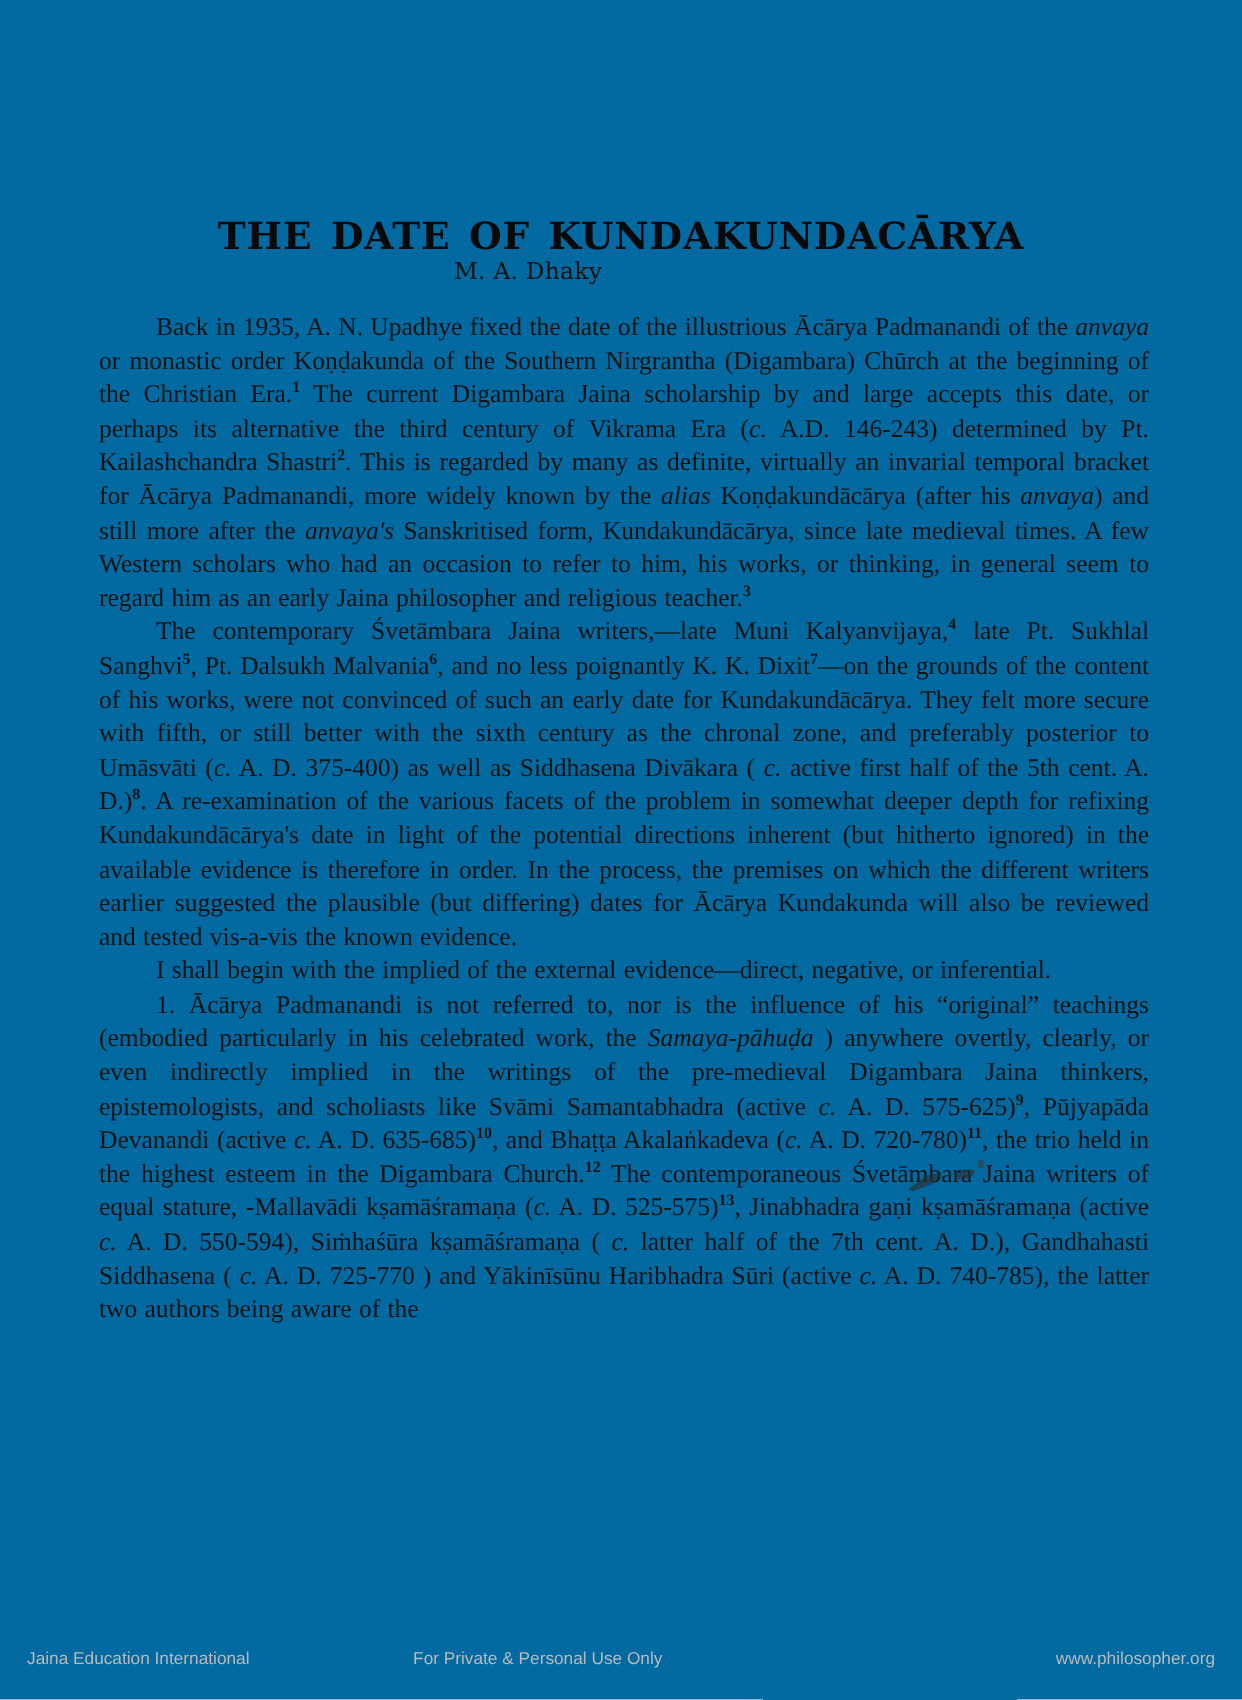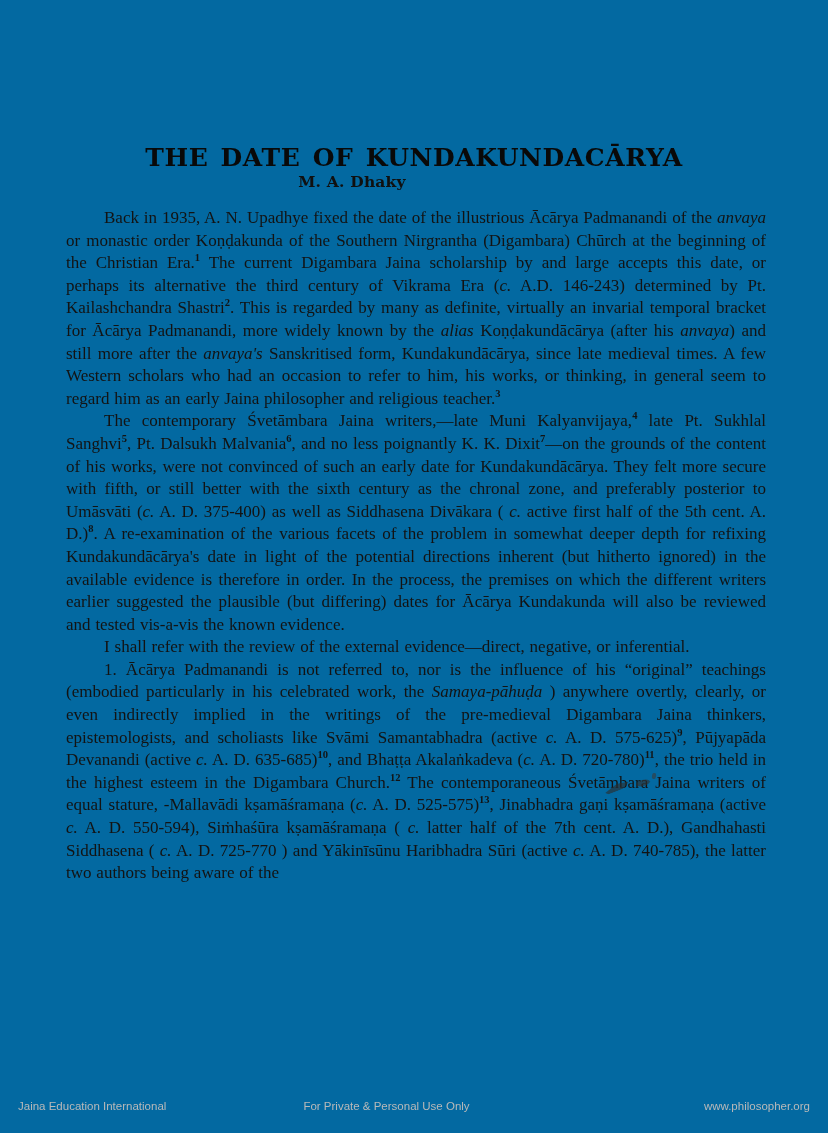--- a/index.html
+++ b/index.html
@@ -32,21 +32,21 @@
     color: #090909;
     word-spacing: 3px;
   }
   .byline {
     position: absolute;
     top: 172px;
     left: 0;
     width: 704px;
     text-align: center;
     font-family: "DejaVu Serif", "Liberation Serif", serif;
-    font-weight: bold;
+    font-weight: normal;
     font-size: 15.5px;
     letter-spacing: 0.2px;
     color: #101010;
   }
 
   
   .column {
     position: absolute;
     top: 207px;
     left: 66px;
@@ -105,38 +105,38 @@
     position: absolute;
     left: 0;
     top: 1100px;
     width: 828px;
     height: 20px;
     font-family: "Liberation Sans", "DejaVu Sans", sans-serif;
     font-size: 11.5px;
     color: #b9b9b9;
   }
   .footer-left   { position: absolute; left: 18px;  top: 0; }
-  .footer-center { position: absolute; left: 0; top: 0; width: 717px; text-align: center; padding-left: 28px; }
+  .footer-center { position: absolute; left: 0; top: 0; width: 717px; text-align: center; }
   .footer-right  { position: absolute; right: 18px; top: 0; }
 </style>
 </head>
 <body>
 
 <div class="page">
 
   <h1 class="title">THE DATE OF KUNDAKUNDACĀRYA</h1>
   <div class="byline">M. A. Dhaky</div>
 
   <div class="column">
 
     <p class="para"><span>Back in 1935, A. N. Upadhye fixed  the date of the  illustrious Ācārya  Padmanandi of the </span><i>anvaya</i><span> or  monastic  order  Koṇḍakunda  of  the  Southern  Nirgrantha (Digambara) Chūrch at the beginning of the Christian  Era.</span><sup>1</sup><span> The current  Digambara Jaina scholarship by and large accepts this date,  or perhaps its  alternative the  third century of Vikrama Era (</span><i>c.</i><span> A.D.  146-243) determined by Pt. Kailashchandra Shastri</span><sup>2</sup><span>. This is regarded by many as definite, virtually an invarial temporal bracket for Ācārya Padmanandi, more  widely known  by the </span><i>alias</i><span>  Koṇḍakundācārya  (after his </span><i>anvaya</i><span>) and still more after  the  </span><i>anvaya's</i><span>  Sanskritised  form,  Kundakundācārya,  since  late medieval times. A  few Western  scholars who had an  occasion to  refer  to him,  his works, or thinking, in general seem to  regard him as an  early Jaina philosopher and religious teacher.</span><sup>3</sup></p>
 
     <p class="para"><span>The contemporary Śvetāmbara Jaina writers,—late Muni Kalyanvijaya,</span><sup>4</sup><span> late Pt. Sukhlal Sanghvi</span><sup>5</sup><span>, Pt.  Dalsukh  Malvania</span><sup>6</sup><span>, and no  less poignantly K. K. Dixit</span><sup>7</sup><span>—on the grounds of the  content of his works,  were not  convinced of  such an early date for Kundakundācārya. They felt more secure with fifth,  or still  better with the sixth century as the chronal zone, and preferably posterior to Umāsvāti (</span><i>c.</i><span> A. D.  375-400) as well as  Siddhasena  Divākara ( </span><i>c.</i><span> active  first  half  of the 5th cent.  A. D.)</span><sup>8</sup><span>. A re-examination  of  the  various  facets  of  the  problem in  somewhat  deeper depth for refixing Kundakundācārya's  date  in  light  of  the  potential  directions inherent (but hitherto  ignored) in  the  available  evidence  is  therefore  in  order.  In the process, the premises on  which the  different writers  earlier  suggested  the  plausible (but differing) dates  for Ācārya Kundakunda will also  be reviewed and tested vis-a-vis  the  known  evidence.</span></p>
 
-    <p class="para">I shall refer  with  the  review  of  the  external  evidence—direct,  negative, or inferential.</p>
+    <p class="para">I shall begin  with  the  implied  of  the  external  evidence—direct,  negative, or inferential.</p>
 
     <p class="para"><span>1. Ācārya Padmanandi is  not referred to, nor is the influence of his “original” teachings (embodied particularly in  his  celebrated  work,  the </span><i>Samaya-pāhuḍa</i><span> ) anywhere overtly, clearly, or even indirectly implied in  the  writings of  the pre-medieval Digambara Jaina thinkers, epistemologists, and scholiasts like Svāmi Samantabhadra (active </span><i>c.</i><span> A. D.  575-625)</span><sup>9</sup><span>, Pūjyapāda Devanandi (active </span><i>c.</i><span> A. D. 635-685)</span><sup>10</sup><span>, and Bhaṭṭa Akalaṅkadeva (</span><i>c.</i><span> A. D. 720-780)</span><sup>11</sup><span>, the trio  held in the highest esteem in the Digambara Church.</span><sup>12</sup><span> The contemporaneous Śvetāmbara Jaina writers of equal stature, -Mallavādi kṣamāśramaṇa (</span><i>c.</i><span> A. D.  525-575)</span><sup>13</sup><span>, Jinabhadra  gaṇi  kṣamāśramaṇa (active </span><i>c.</i><span> A. D.  550-594), Siṁhaśūra  kṣamāśramaṇa ( </span><i>c.</i><span> latter  half  of the 7th cent.  A. D.),   Gandhahasti  Siddhasena  ( </span><i>c.</i><span> A. D.  725-770 ) and  Yākinīsūnu Haribhadra Sūri (active </span><i>c.</i><span> A. D. 740-785), the latter two  authors being aware of the</span></p>
 
   </div>
 
   <span class="artifact artifact-a"></span>
   <span class="artifact artifact-b"></span>
   <span class="artifact artifact-c"></span>
 
   <div class="footer">

